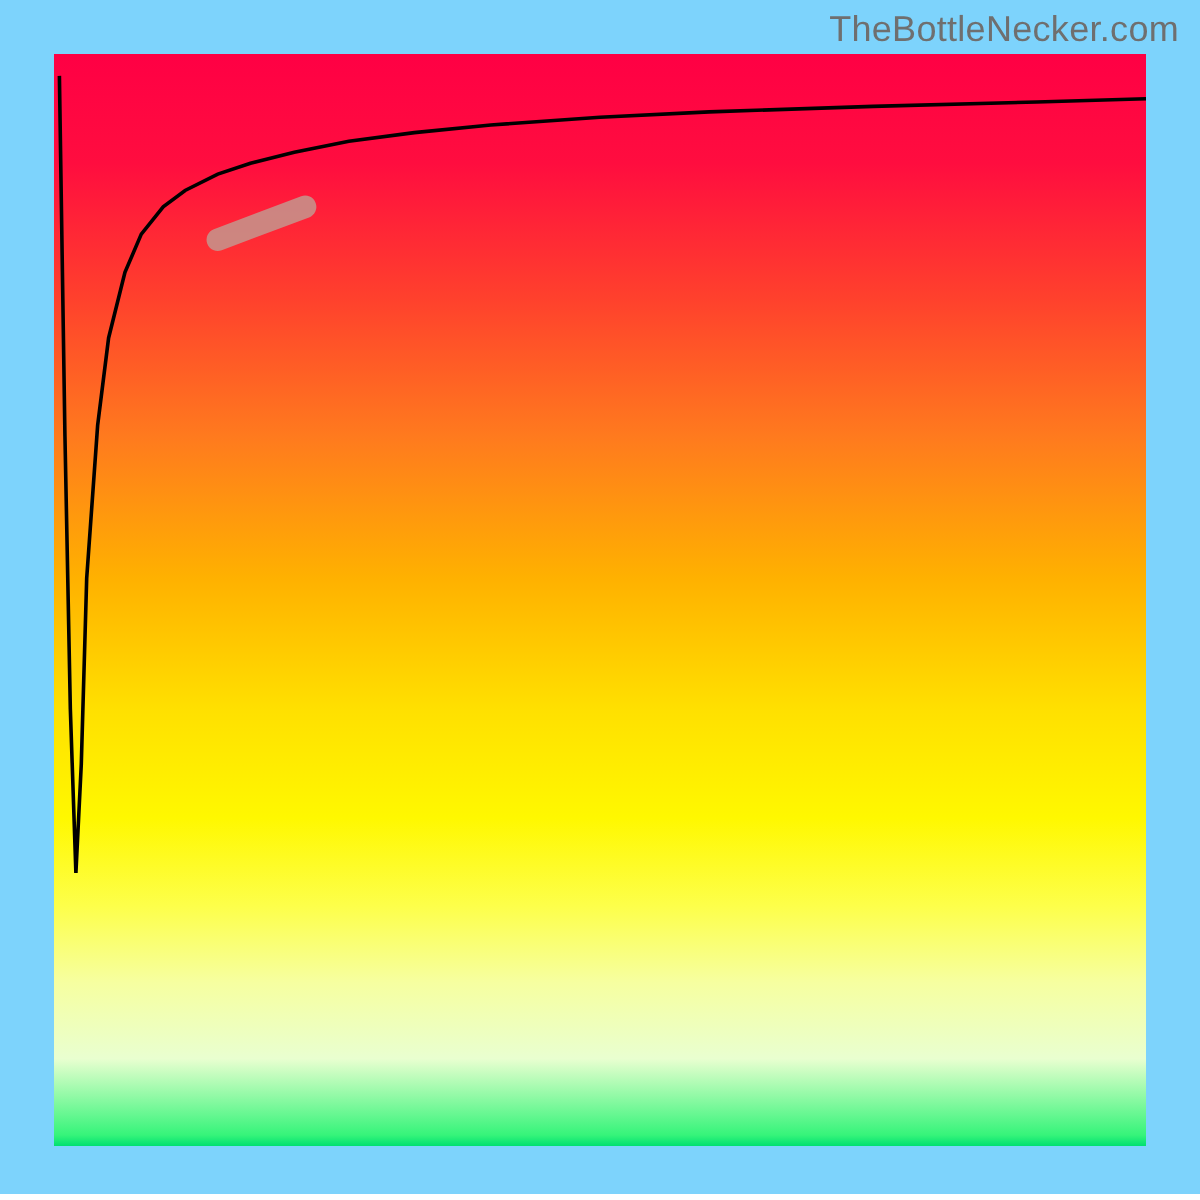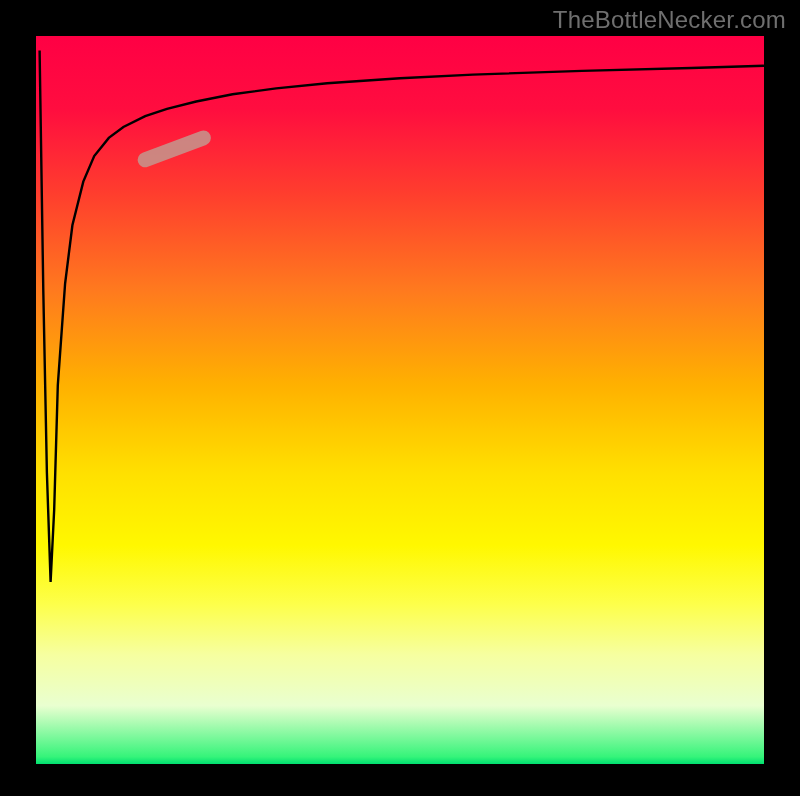--- a/index.html
+++ b/index.html
@@ -1,21 +1,21 @@
 <!DOCTYPE html>
 <html><head>
 <meta charset="utf-8">
 <style>
   * { margin: 0; padding: 0; box-sizing: border-box; }
   html, body { width: 800px; height: 800px; overflow: hidden; }
   .chart-container {
     position: relative;
     width: 800px;
     height: 796px;
-    background: #000000;
+    background: #7dd3fc;
   }
   .plot-area {
     position: absolute;
     left: 36px;
     top: 36px;
     width: 728px;
     height: 728px;
     background: linear-gradient(to bottom,
       #ff0044 0%,
       #ff0d3f 10%,

